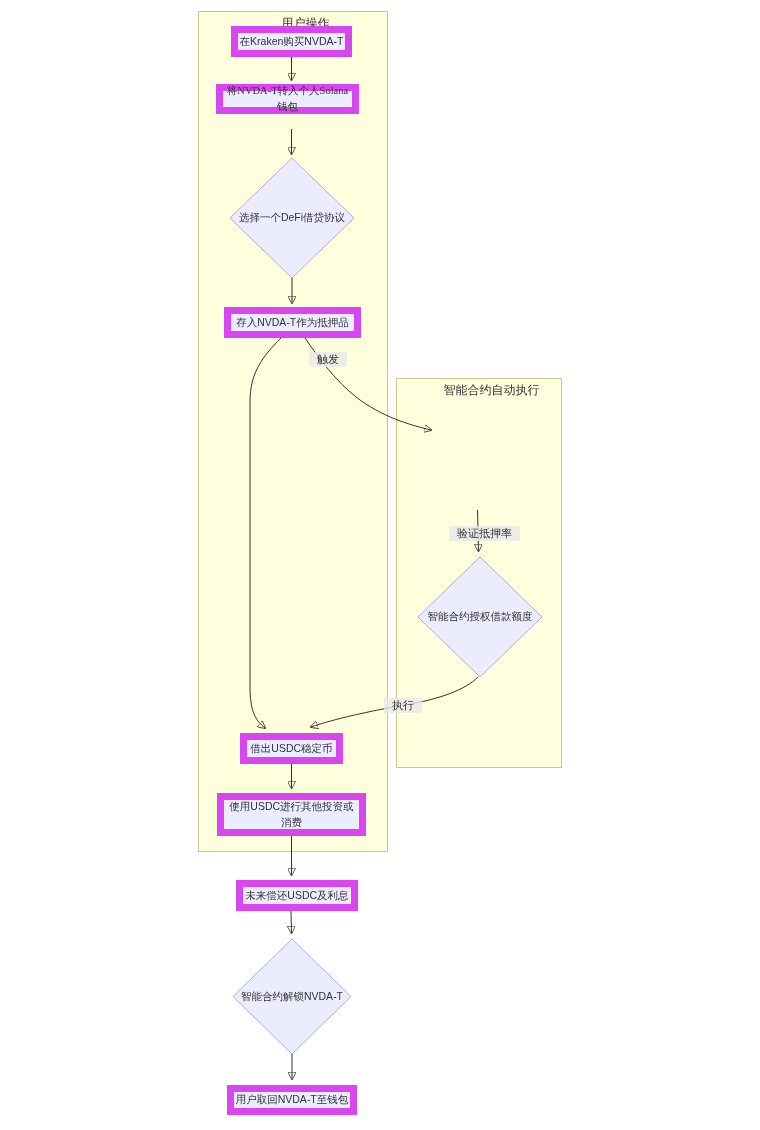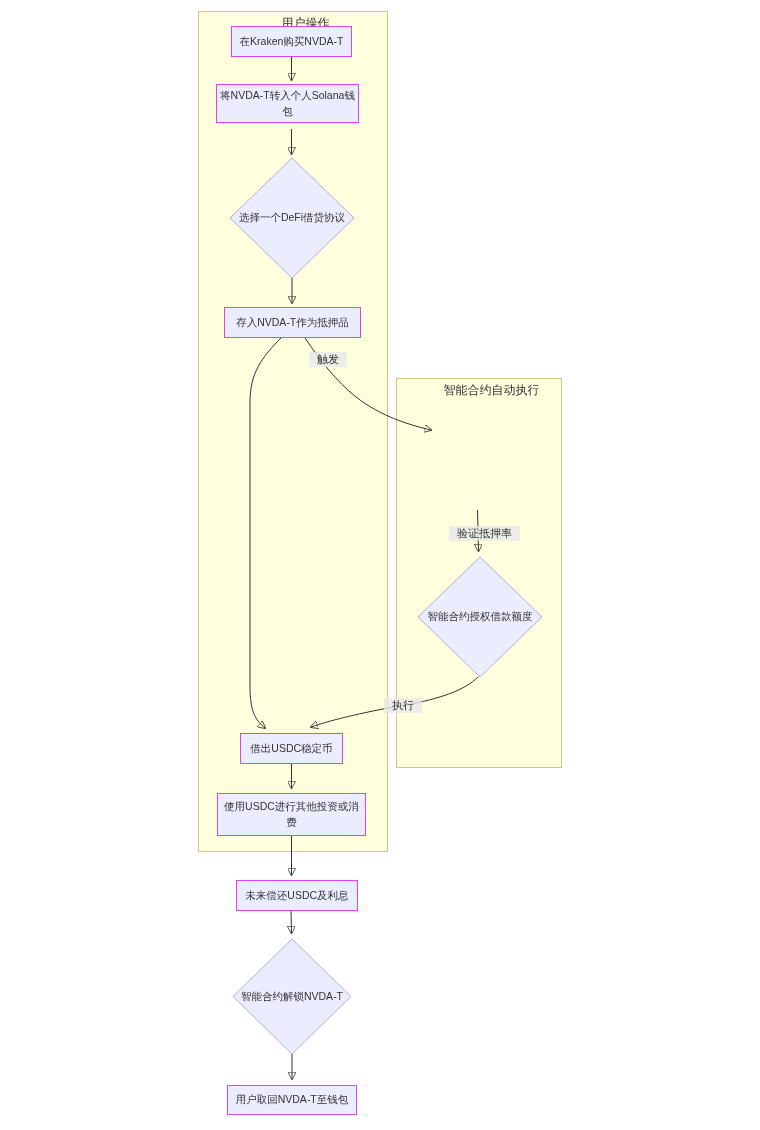--- a/index.html
+++ b/index.html
@@ -37,21 +37,21 @@
     stroke-width:1px;
   }
   .node{
     position:absolute;
     box-sizing:border-box;
     z-index:3;
     display:flex;align-items:center;justify-content:center;
   }
   .rect{
     background:#ECECFF;
-    border:1px solid #d946ef;
+    border:7px solid #d946ef;
   }
   .nlabel{
     font-size:10.5px;
     line-height:1.5;
     text-align:center;
     color:#333333;
     padding:0 1px;
   }
   .nowrap{white-space:nowrap;}
   .diamond svg{
@@ -102,21 +102,21 @@
     <path d="M291.5,764 L291.5,788" marker-end="url(#arr)"></path>
     <path d="M291.5,836 L291.5,875" marker-end="url(#arr)"></path>
     <path d="M291,911 L291.5,933" marker-end="url(#arr)"></path>
     <path d="M292,1054 L292,1079" marker-end="url(#arr)"></path>
   </svg>
 
   <div class="node rect" style="left:231px;top:26px;width:121px;height:31px;">
     <span class="nlabel nowrap">在Kraken购买NVDA-T</span>
   </div>
 
-  <div class="node rect" style="left:216px;top:84px;width:143px;height:39px;">
+  <div class="node rect" style="left:216px;top:84px;width:143px;height:30px;font-family:Liberation Serif, serif;">
     <span class="nlabel">将NVDA-T转入个人Solana钱包</span>
   </div>
 
   <div class="node rect" style="left:224px;top:307px;width:137px;height:31px;">
     <span class="nlabel nowrap">存入NVDA-T作为抵押品</span>
   </div>
 
   <div class="node rect" style="left:240px;top:733px;width:103px;height:31px;">
     <span class="nlabel nowrap">借出USDC稳定币</span>
   </div>

